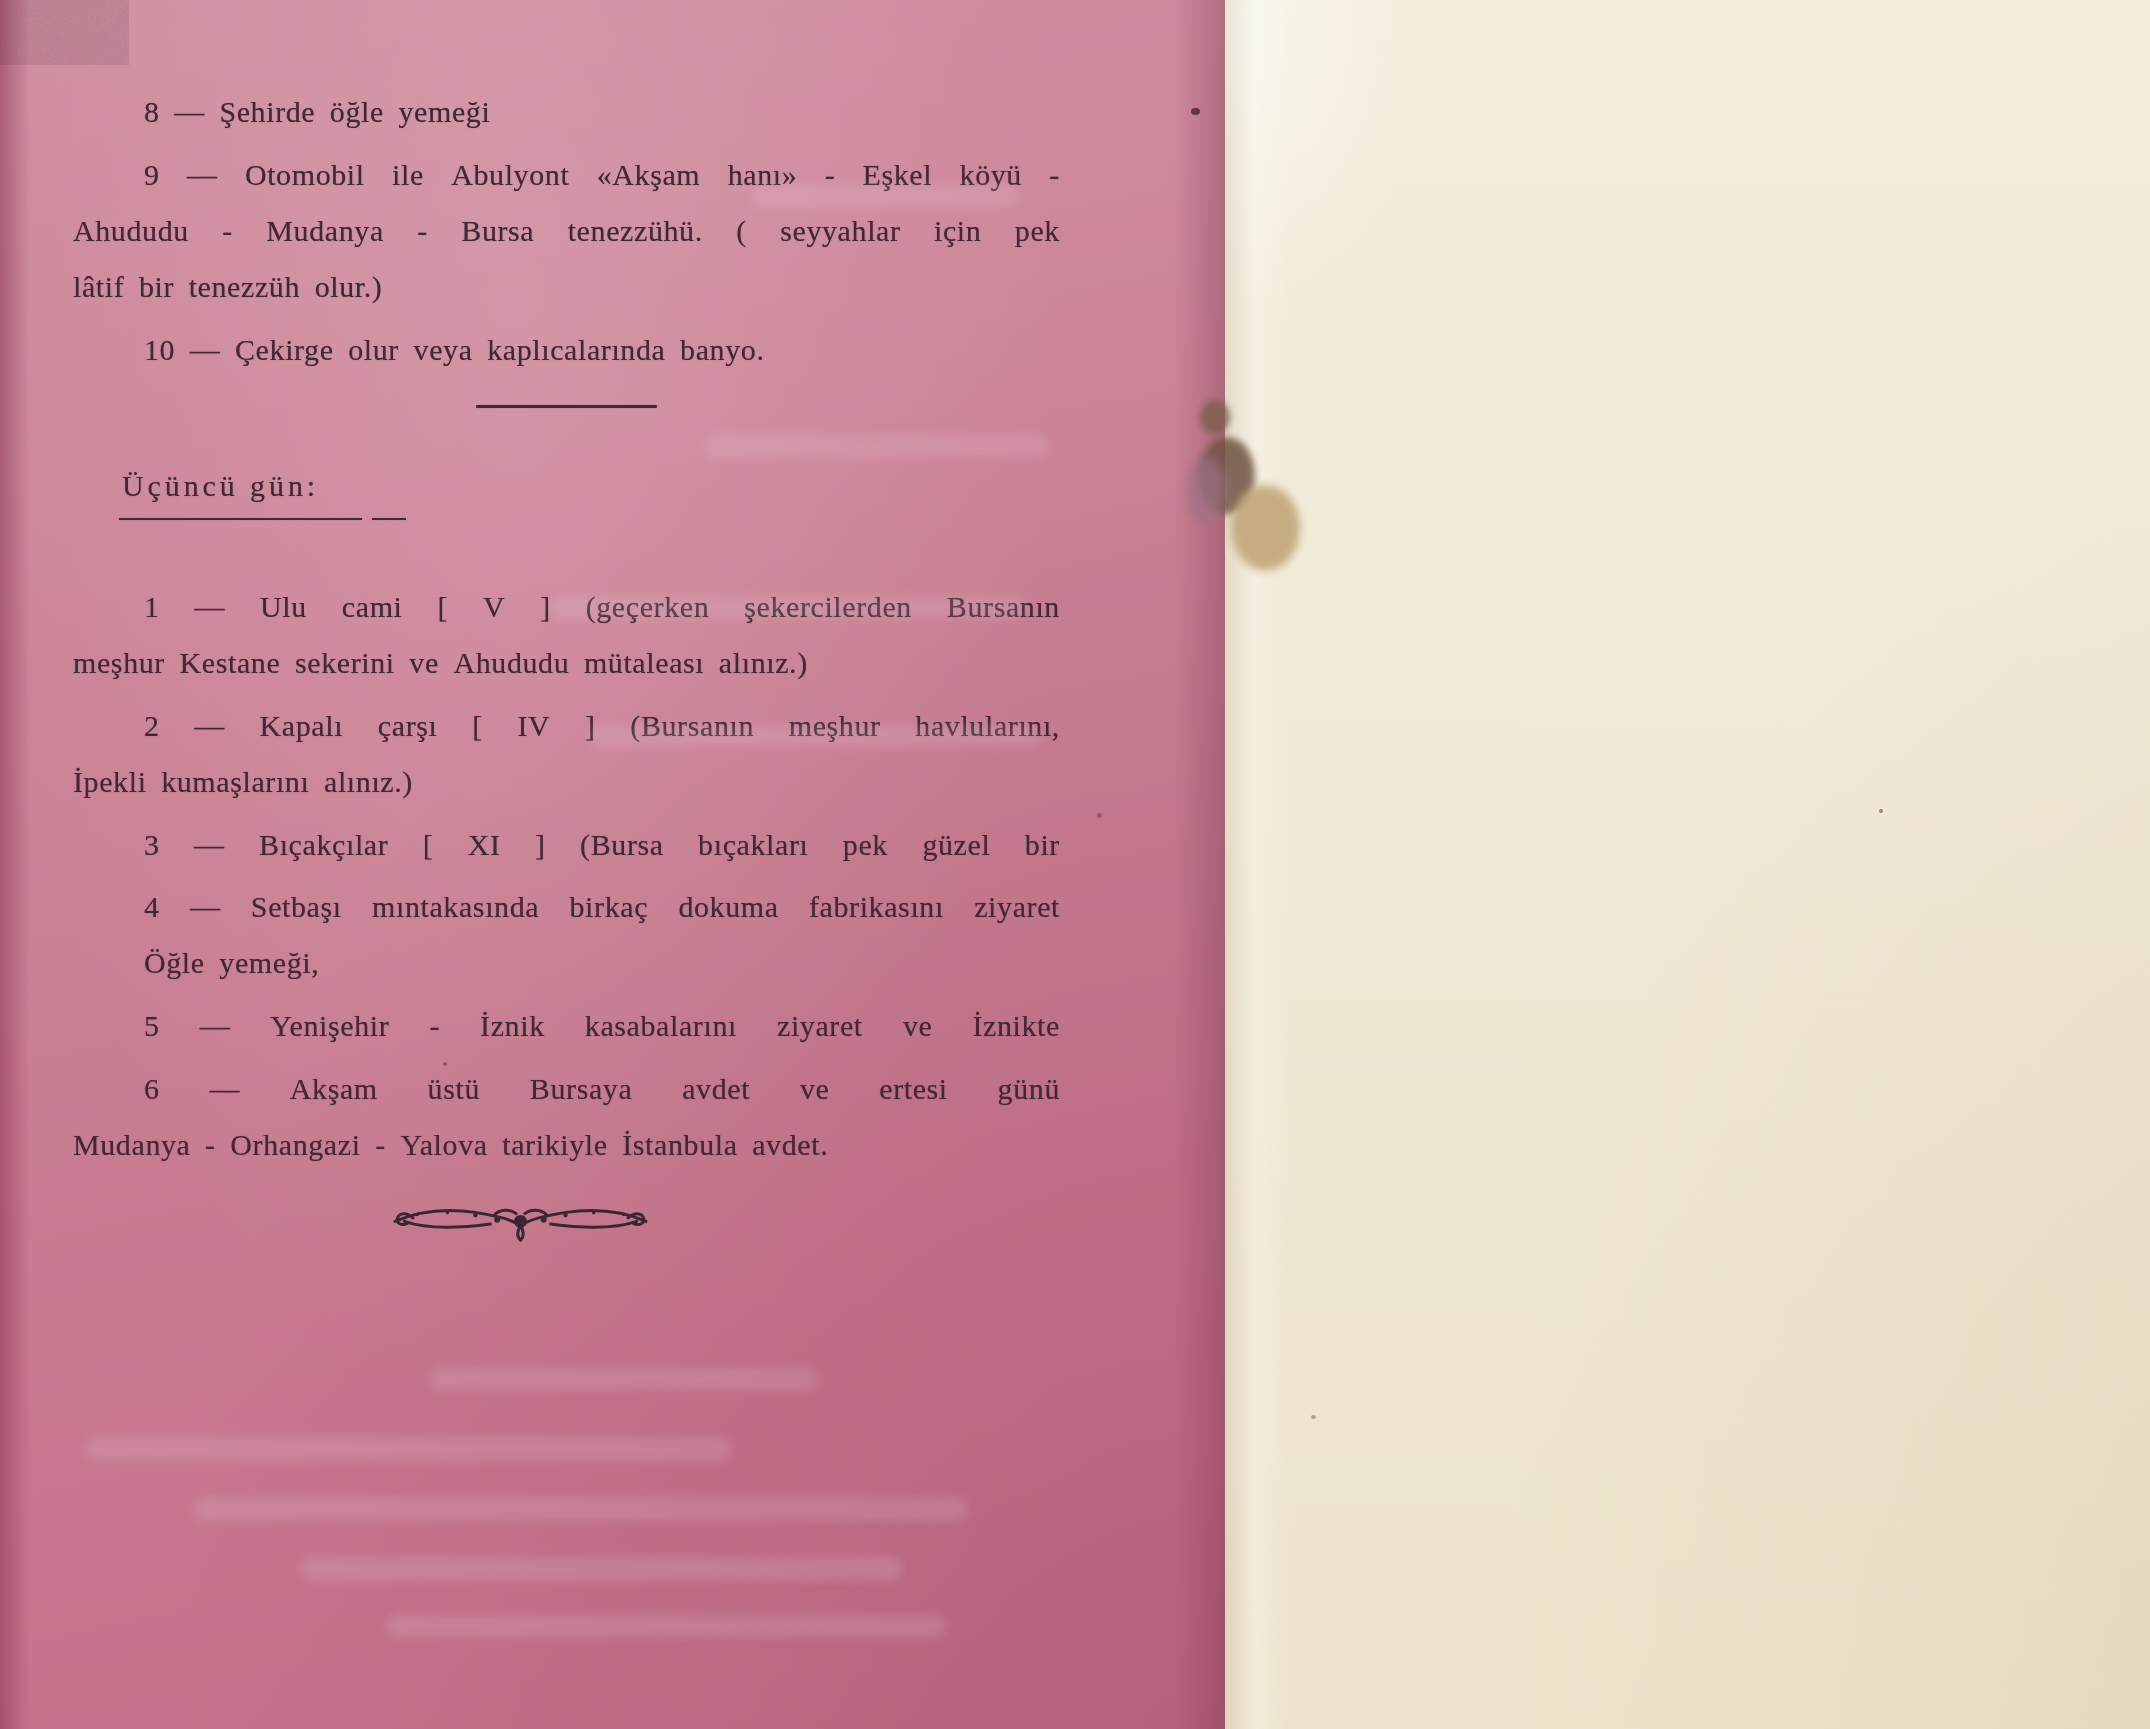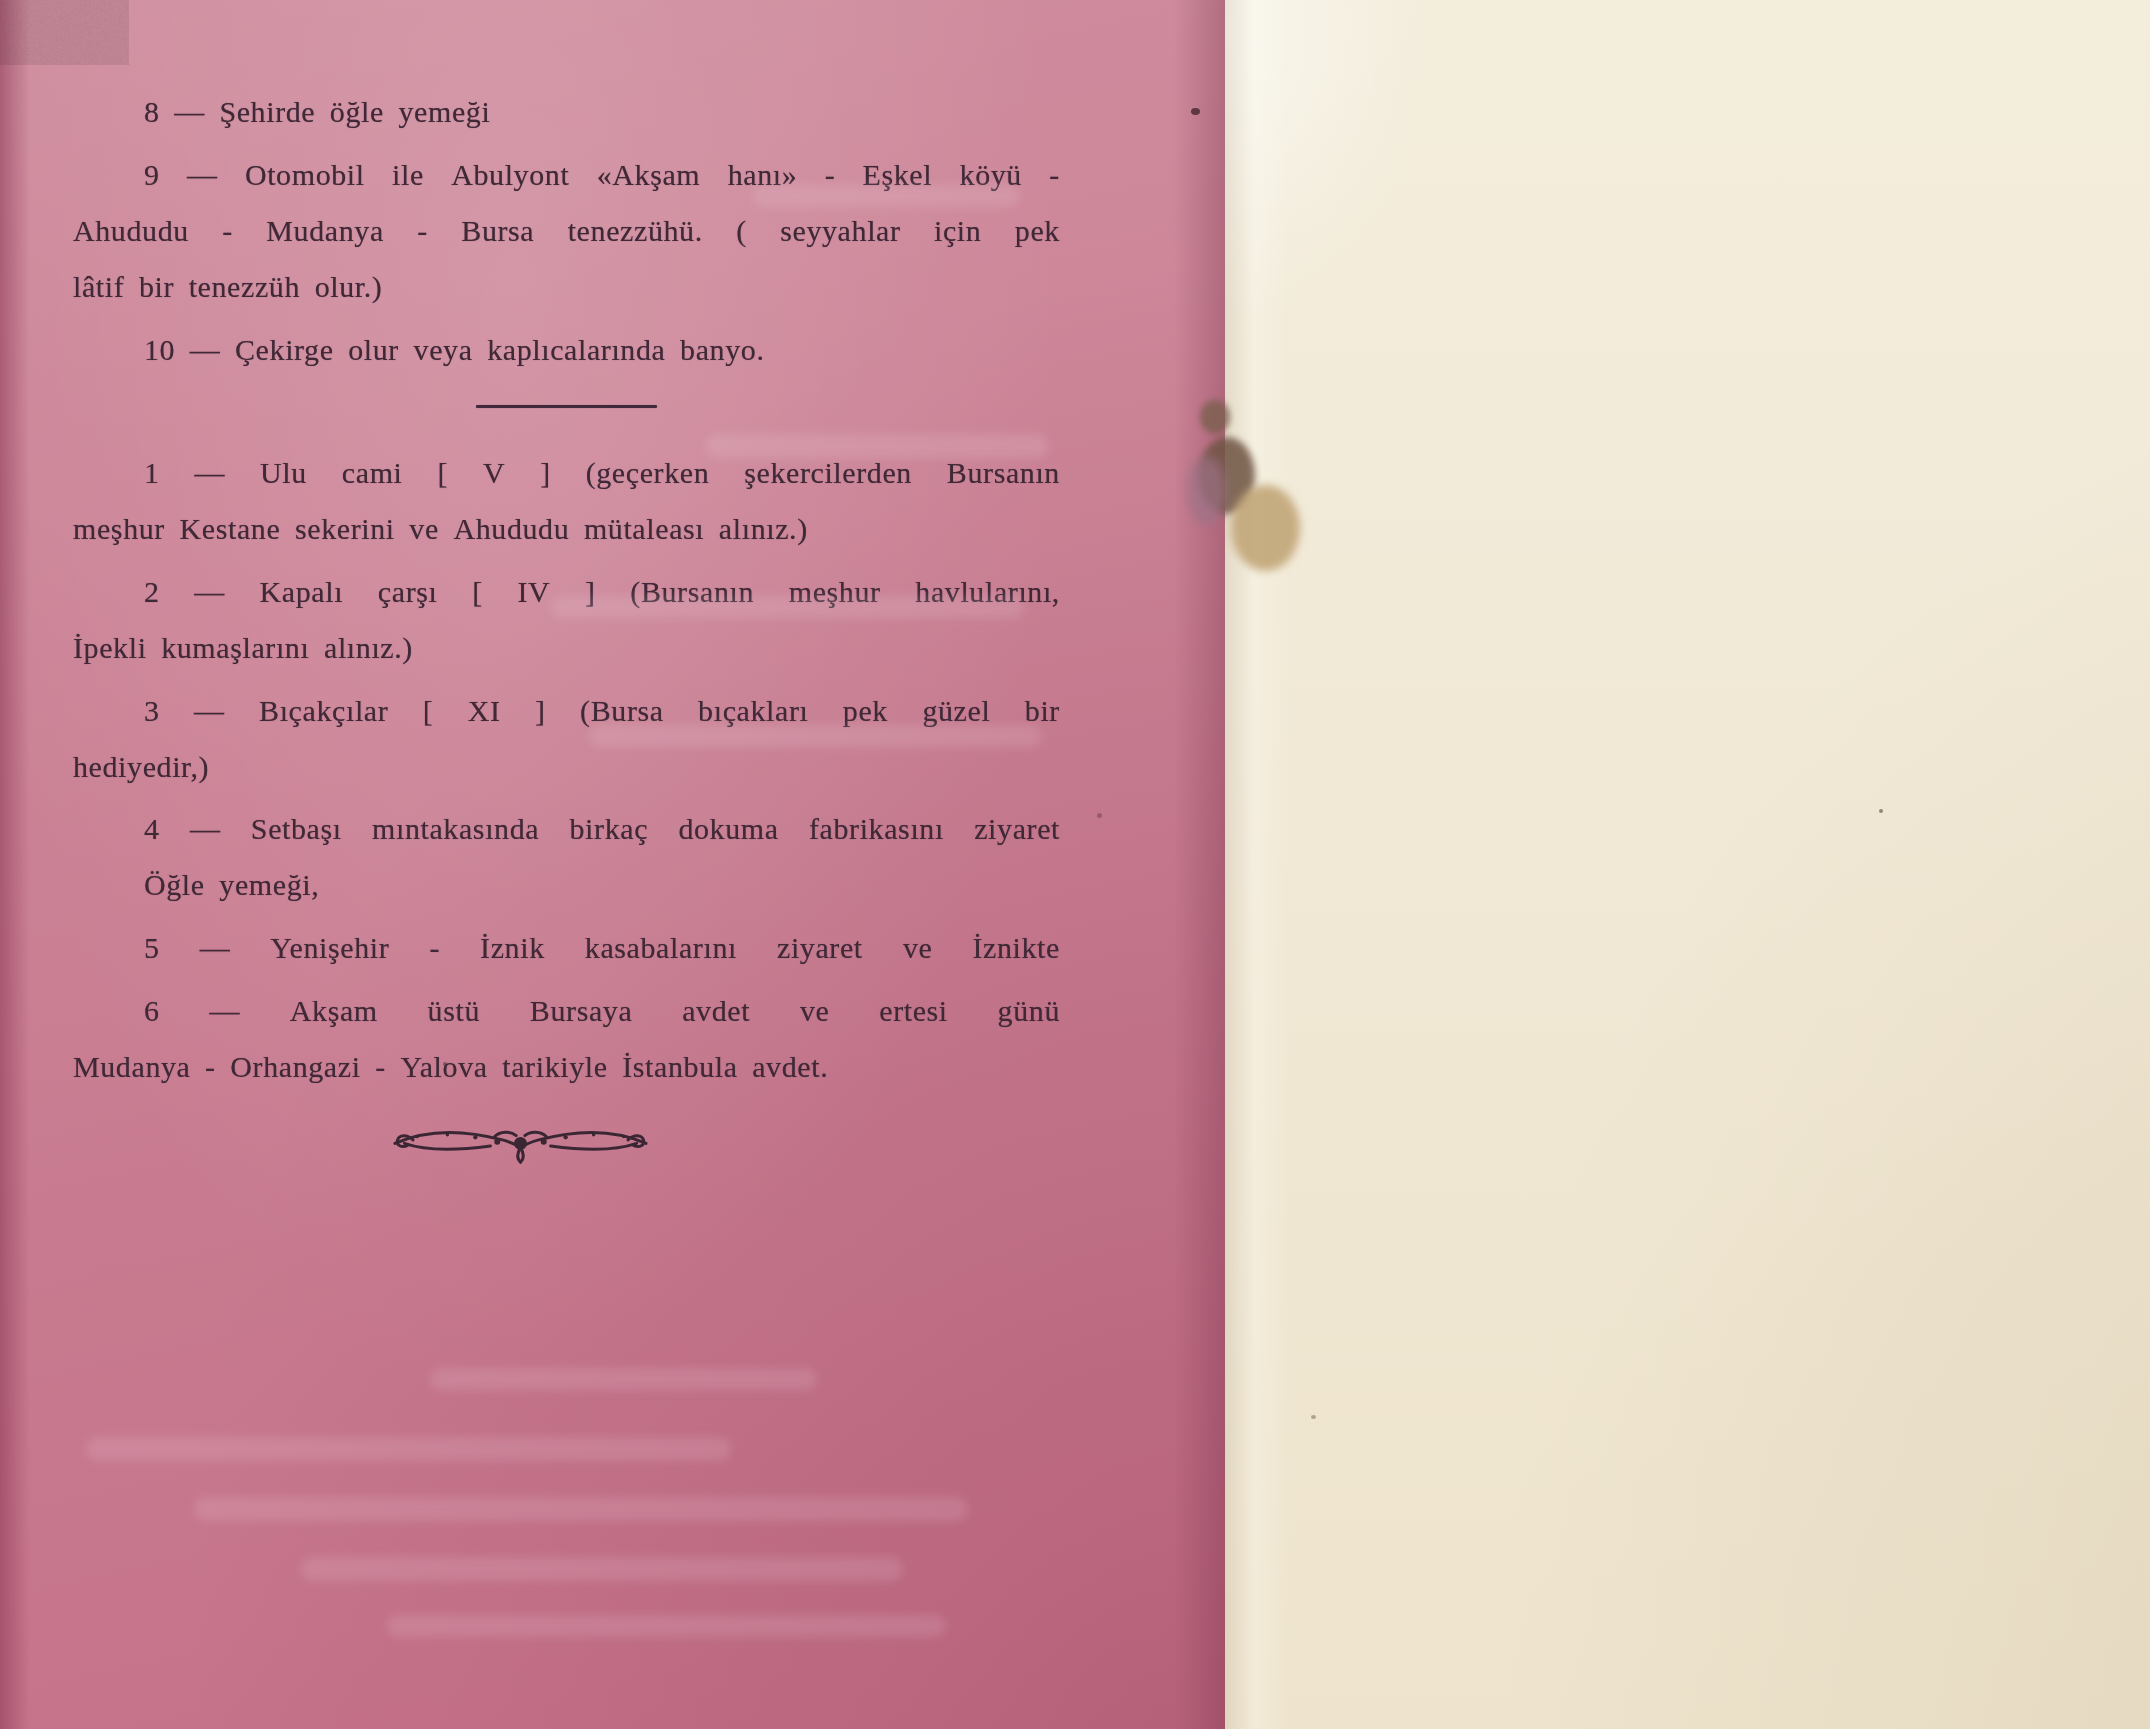--- a/index.html
+++ b/index.html
@@ -111,20 +111,27 @@
             <span>10</span>
             <span>—</span>
             <span>Çekirge</span>
             <span>olur</span>
             <span>veya</span>
             <span>kaplıcalarında</span>
             <span>banyo.</span>
           </div>
         </div>
       <div id="left-rule"></div>
+      <div>
+        <span id="day-heading">
+          <span>Üçüncü gün:</span>
+          <span class="u1"></span>
+          <span class="u2"></span>
+        </span>
+      </div>
       <div id="left-day3-list">
           <div class="tline just ind">
             <span>1</span>
             <span>—</span>
             <span>Ulu</span>
             <span>cami</span>
             <span>[</span>
             <span>V</span>
             <span>]</span>
             <span>(geçerken</span>
@@ -162,23 +169,20 @@
             <span>—</span>
             <span>Bıçakçılar</span>
             <span>[</span>
             <span>XI</span>
             <span>]</span>
             <span>(Bursa</span>
             <span>bıçakları</span>
             <span>pek</span>
             <span>güzel</span>
             <span>bir</span>
-          </div>
-          <div class="tline">
-            <span>hediyedir,)</span>
           </div>
           <div class="tline just ind para">
             <span>4</span>
             <span>—</span>
             <span>Setbaşı</span>
             <span>mıntakasında</span>
             <span>birkaç</span>
             <span>dokuma</span>
             <span>fabrikasını</span>
             <span>ziyaret</span>

